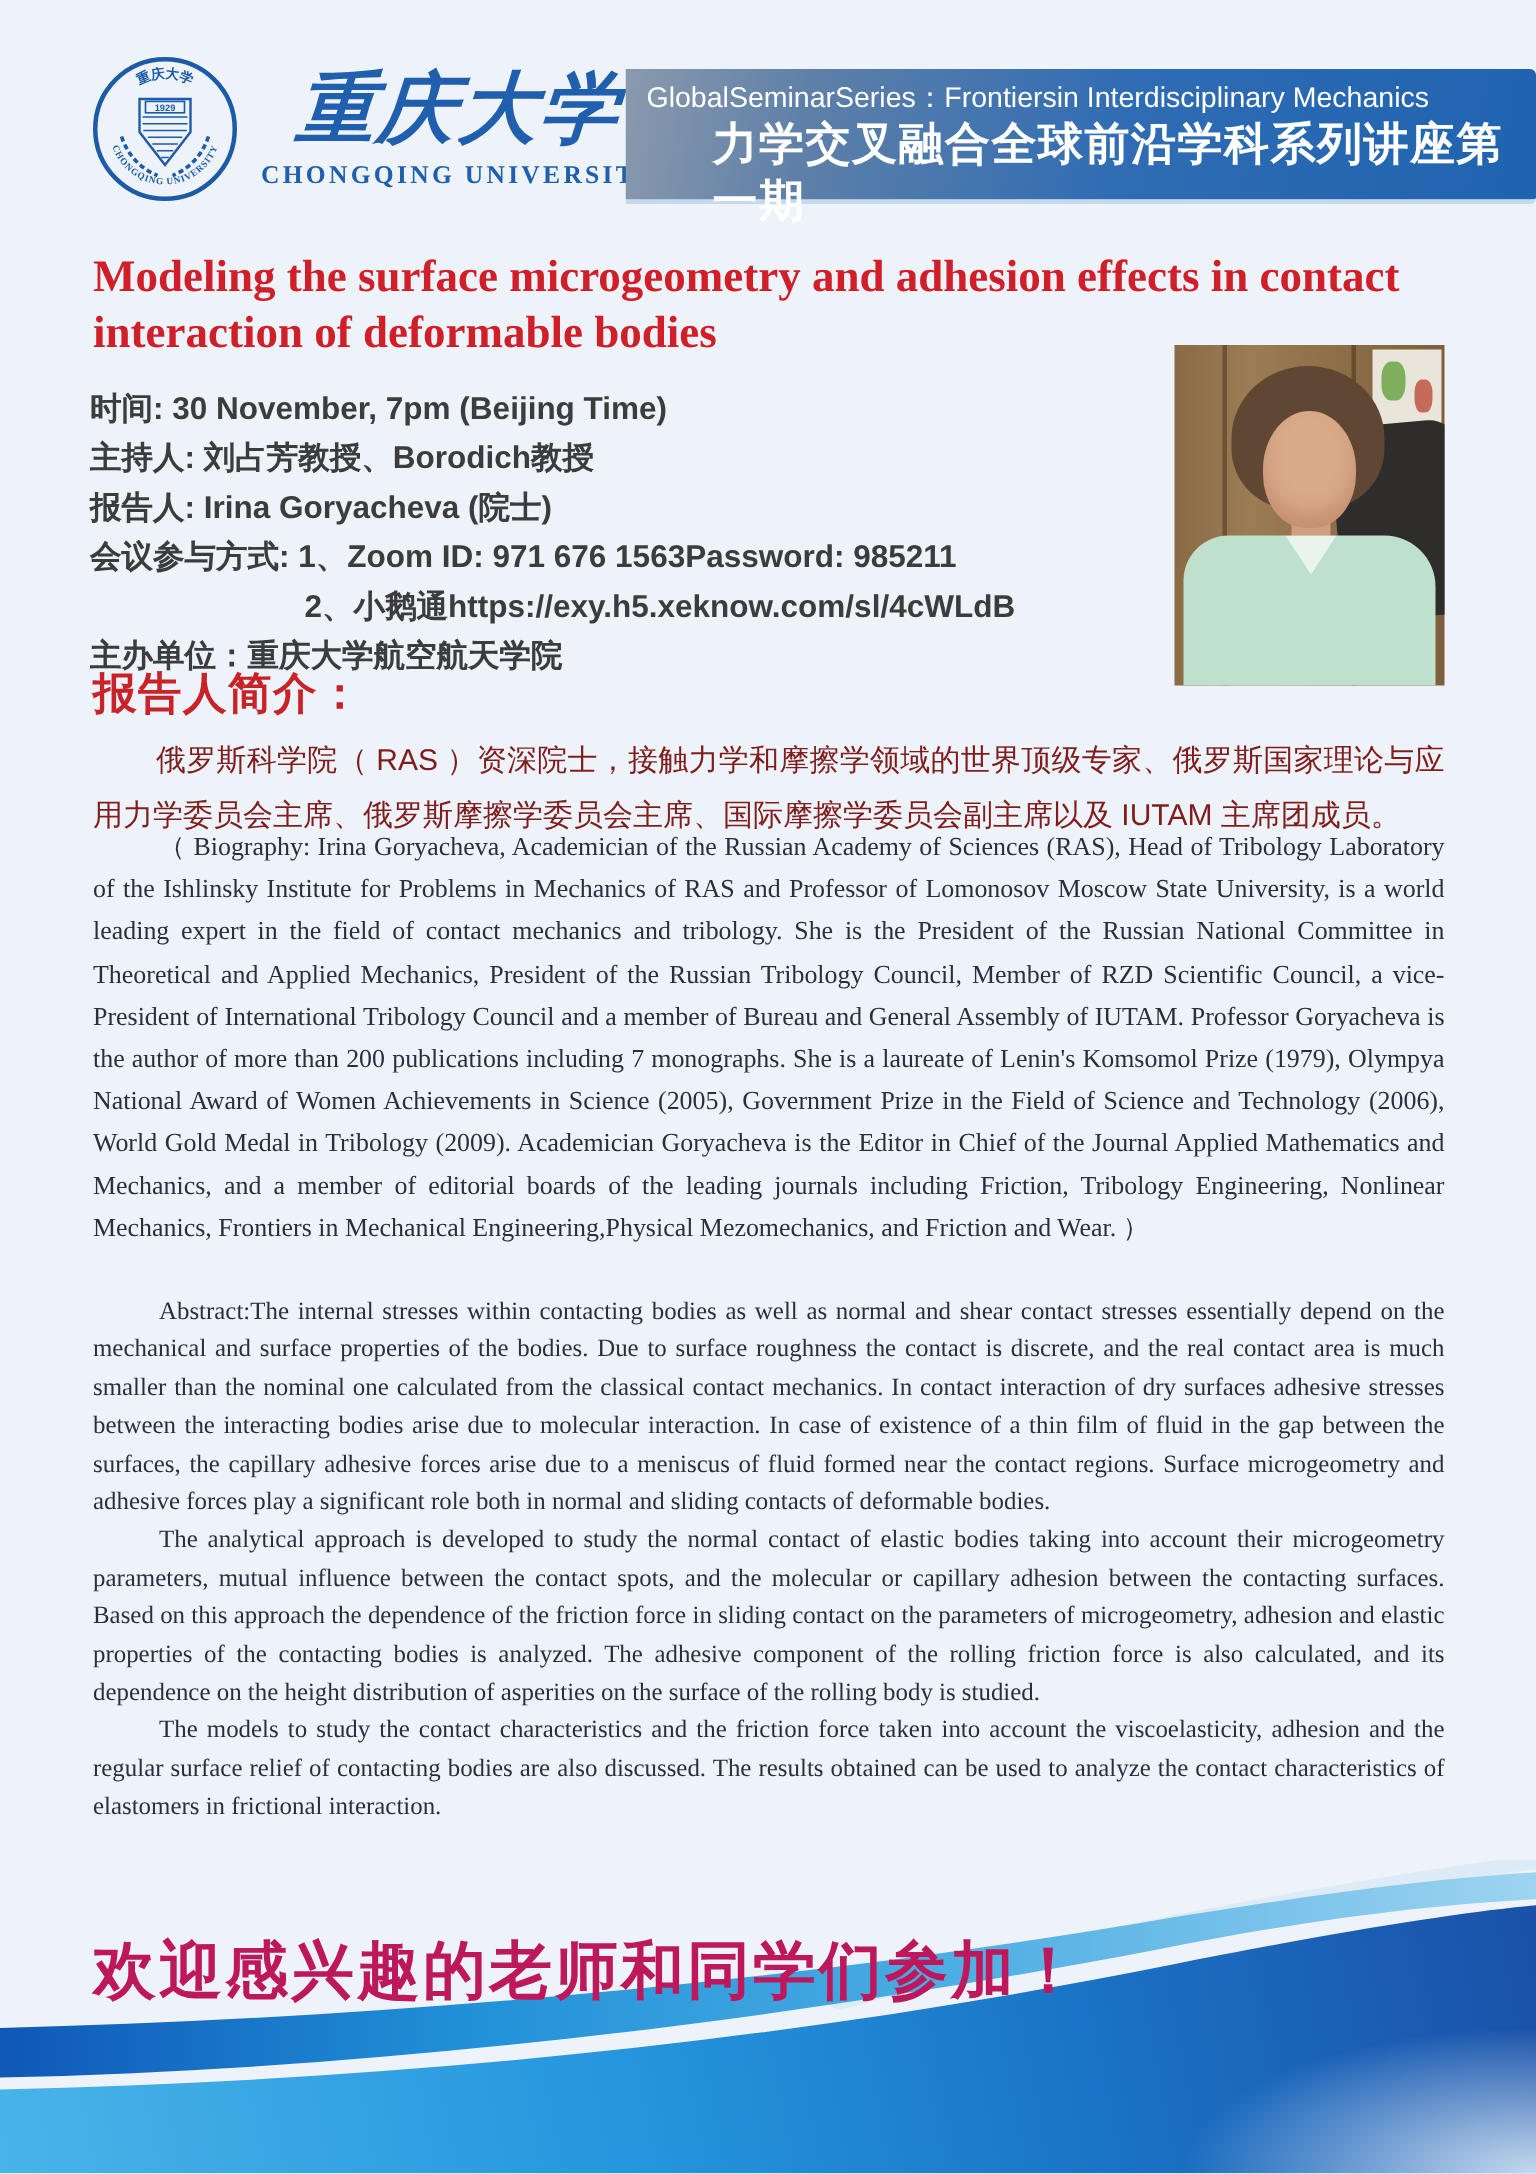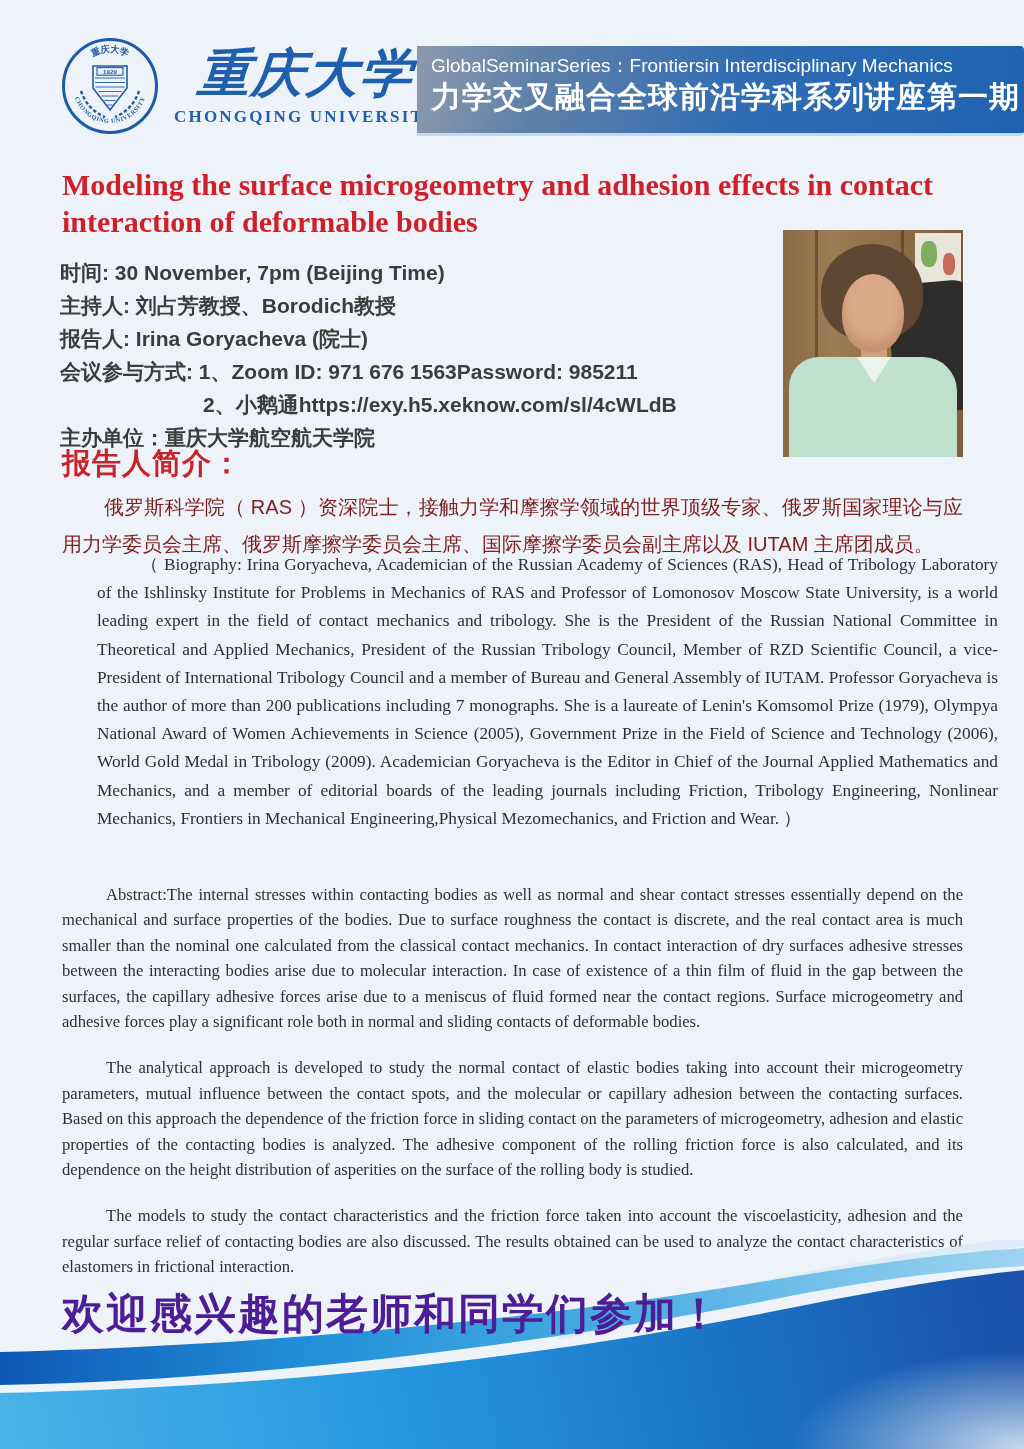--- a/index.html
+++ b/index.html
@@ -21,21 +21,21 @@
     font-family:"Liberation Serif", serif; font-weight:bold;
     font-size:17px; color:#1f5fae; letter-spacing:2.2px; margin-top:4px;
   }
   .banner{
     position:absolute; left:417px; top:46px; width:607px; height:90px;
     background:linear-gradient(100deg,#8b9aad 0%,#5e80a8 20%,#2f6cb4 55%,#1f63af 100%);
     border-radius:0 4px 4px 0; border-bottom:3px solid #c6daee;
     box-sizing:border-box; padding:8px 0 0 14px; color:#ffffff;
   }
   .banner-line1{font-size:19px; line-height:24px; font-weight:400;}
-  .banner-line2{font-size:30px; line-height:38px; font-weight:bold; letter-spacing:1px;}
+  .banner-line2{font-size:30px; line-height:38px; font-weight:bold; letter-spacing:1px;margin-left:44px;}
   
   .title{
     position:absolute; left:62px; top:166px; width:915px; margin:0;
     font-family:Liberation Serif, serif; font-weight:bold;
     font-size:30px; line-height:37px; color:#d01f28;
   }
   
   .info{position:absolute; left:60px; top:256px; width:720px;}
   .info-line{
     font-size:21px; line-height:33px; font-weight:bold; color:#3c3c3c;
@@ -68,30 +68,30 @@
   .cn{
     position:absolute; left:62px; top:489px; width:901px; margin:0;
     font-size:20px; line-height:37px; color:#7f1d1d; text-indent:42px;
     text-align:justify;
   }
   .en{
     font-family:"Liberation Serif", serif; color:#29303c; text-align:justify; margin:0;
   }
   .bio{
     position:absolute; left:62px; top:551px; width:901px;
-    font-size:17.3px; line-height:28.2px; text-indent:44px;margin-left:35px;
+    font-size:17.3px; line-height:28.2px; text-indent:44px;
   }
   .abs-wrap{position:absolute; left:62px; top:861px; width:901px;}
-  .abs-wrap p{font-size:16.6px; line-height:25.4px; text-indent:44px;margin-top:21px;}
+  .abs-wrap p{font-size:16.6px; line-height:25.4px; text-indent:44px;}
   
   .footer{position:absolute; left:0; top:1240px; width:1024px; height:209px;}
   .footer svg{position:absolute; left:0; top:0; width:100%; height:100%; display:block;}
   .welcome{
     position:absolute; left:62px; top:1290px; z-index:2;
-    font-size:42px; line-height:48px; font-weight:bold; color:#4c1d95; letter-spacing:2px;
+    font-size:42px; line-height:48px; font-weight:bold; color:#be185d; letter-spacing:2px;
   }
 </style>
 </head>
 <body>
 
 <div class="page">
 
   <div class="logo-block">
     <svg class="seal" viewBox="0 0 100 100" aria-hidden="true">
       <circle cx="50" cy="50" r="46.5" fill="none" stroke="#1d5ba8" stroke-width="3"></circle>

